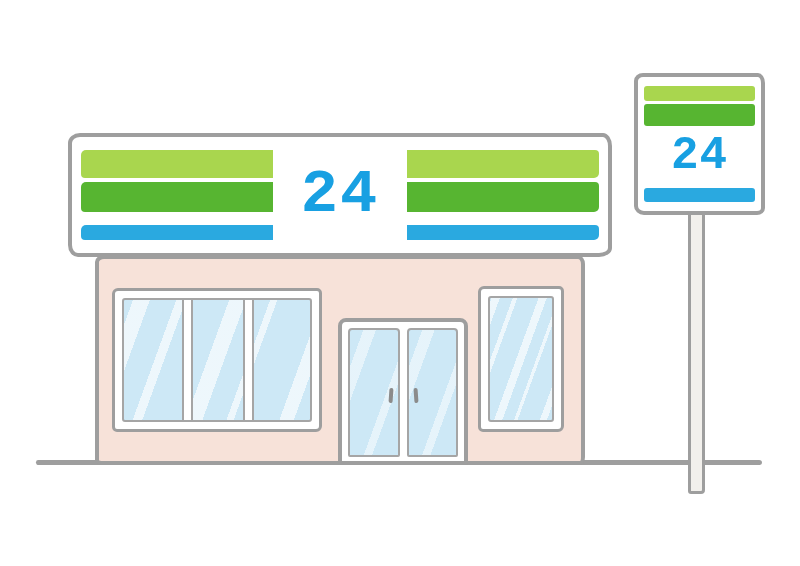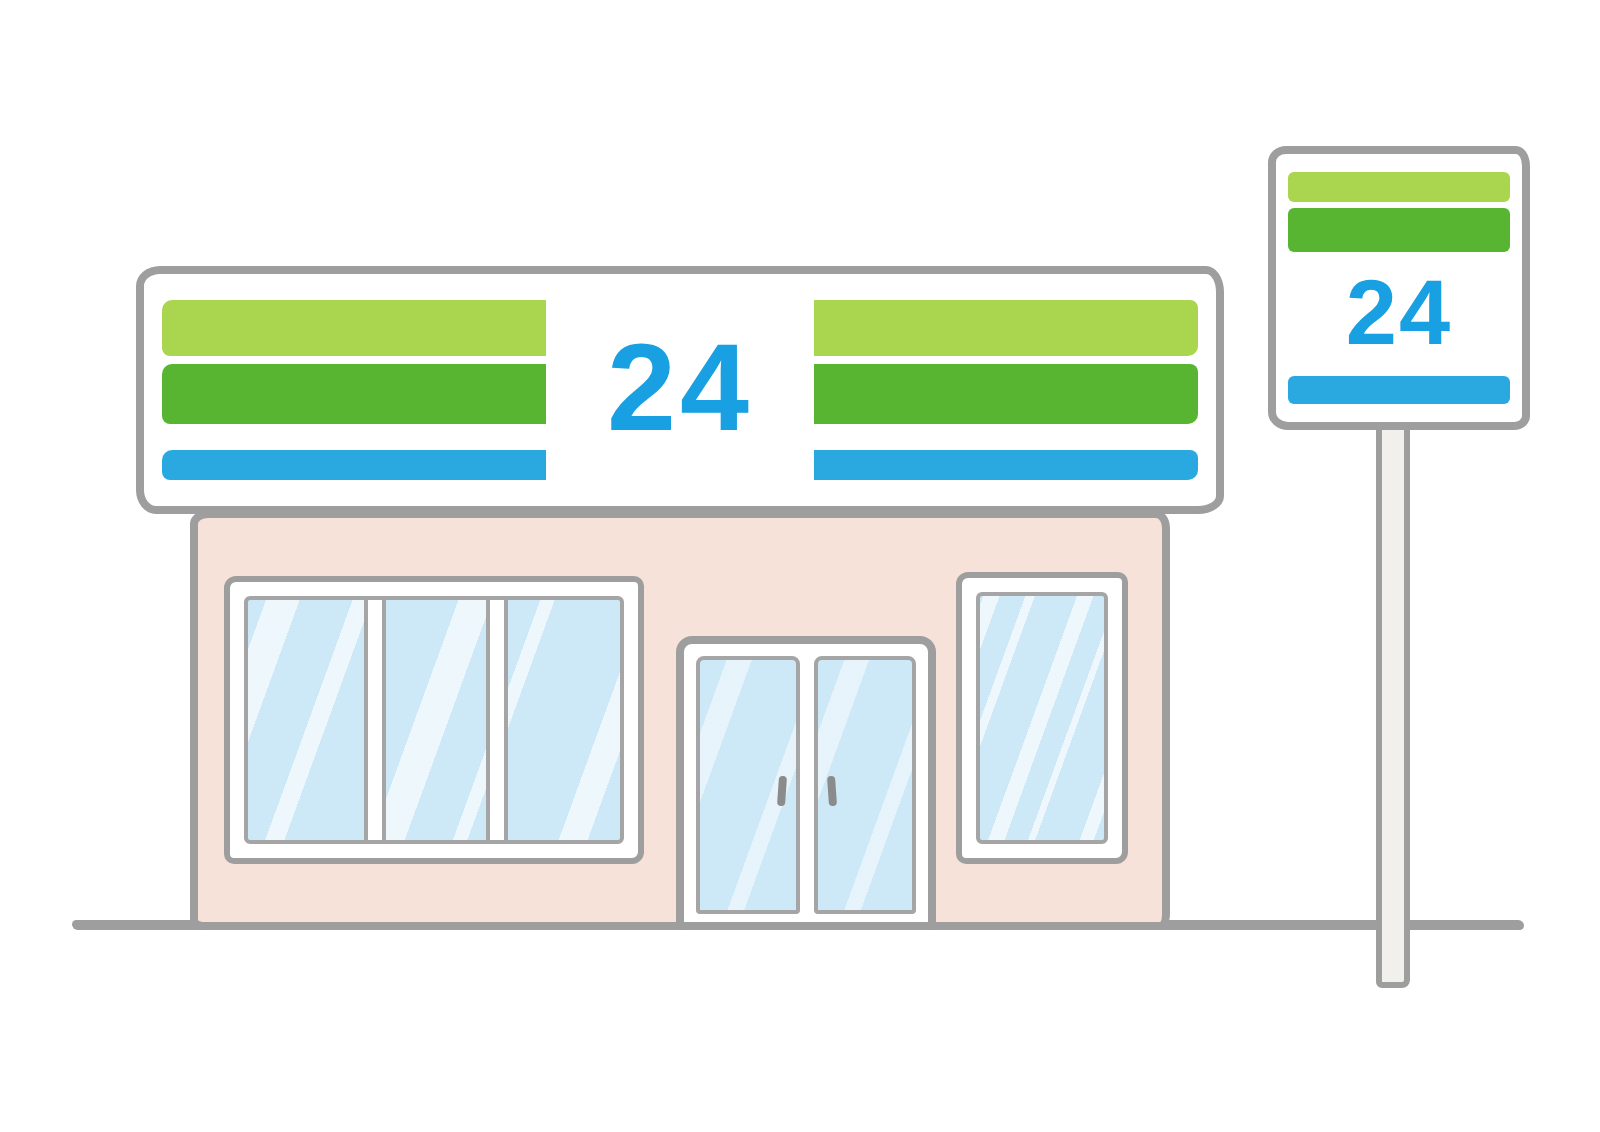--- a/index.html
+++ b/index.html
@@ -6,21 +6,21 @@
     margin: 0;
     padding: 0;
     background: #ffffff;
   }
   .canvas {
     position: relative;
     width: 800px;
     height: 566px;
     background: #ffffff;
     overflow: hidden;
-    font-family: Liberation Sans, sans-serif;
+    font-family: Liberation Mono, monospace;
   }
   .canvas * { box-sizing: border-box; }
 
   
   .ground-line {
     position: absolute;
     left: 36px; top: 460px;
     width: 726px; height: 5px;
     background: #9e9e9e;
     border-radius: 3px 4px 3px 4px;

